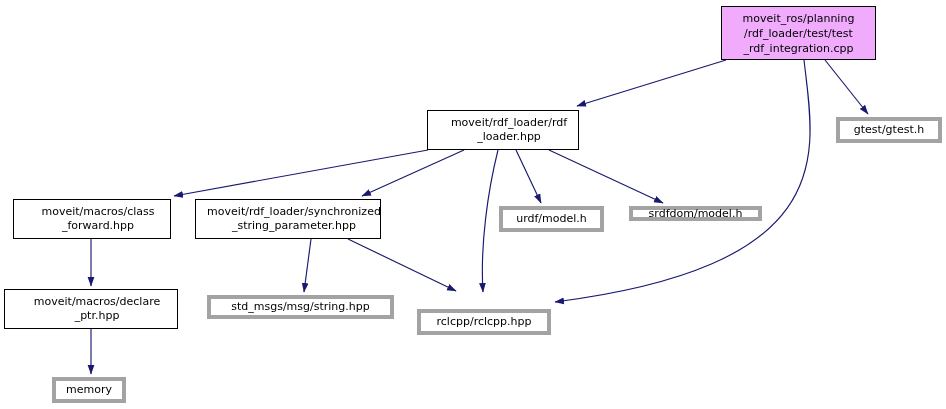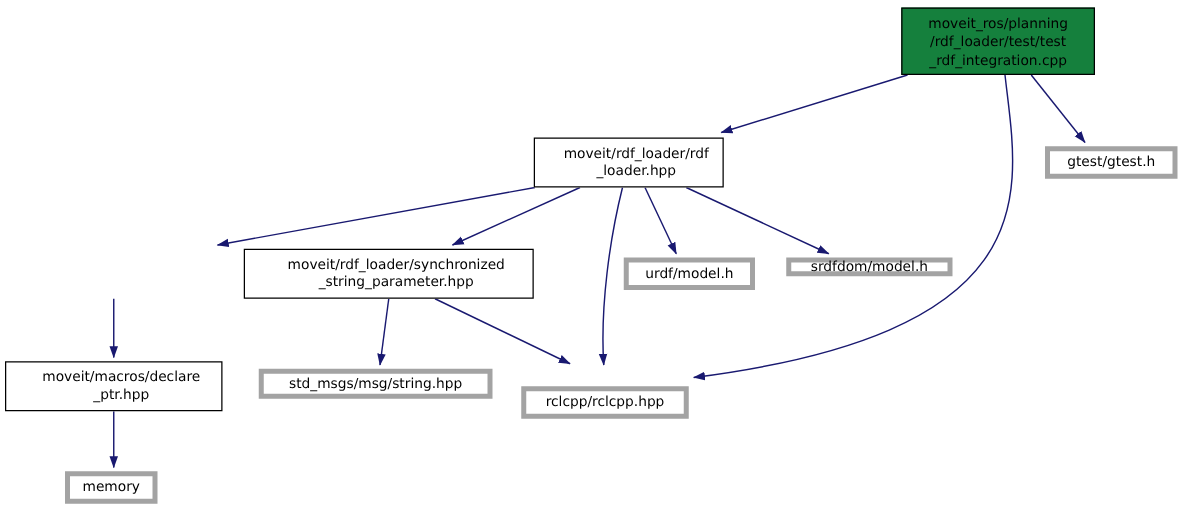--- a/index.html
+++ b/index.html
@@ -9,28 +9,28 @@
   svg.edges path.edge { fill:none; stroke:#191970; stroke-width:1.15px; }
   .node {
     position:absolute; box-sizing:border-box;
     display:flex; align-items:center; justify-content:center;
     text-align:center; white-space:pre-line;
     font-size:11px; line-height:14px; color:#000000;
     background:#ffffff; border:1.2px solid #000000;
     cursor:default;
   }
   .node.external { border:4px solid #a3a3a3; }
-  .node.current  { background:#15803d; border:1.7px solid #000000; line-height:15px; }
+  .node.current  { background:#f0abfc; border:1.7px solid #000000; line-height:15px; }
   .node.linked   { cursor:pointer;padding-left:12px; }
   
   #n-test    { left:721px; top:6px;   width:155px; height:54px; }
   #n-rdf     { left:427px; top:110px; width:152px; height:40px; }
   #n-gtest   { left:836px; top:117px; width:106px; height:26px; }
   #n-classfwd{ left:13px;  top:199px; width:158px; height:40px; }
-  #n-sync    { left:195px; top:199px; width:232px; height:40px; }
+  #n-sync    { left:195px; top:199px; width:186px; height:40px; }
   #n-urdf    { left:499px; top:206px; width:105px; height:26px; }
   #n-srdf    { left:629px; top:206px; width:133px; height:15px; }
   #n-declare { left:4px;   top:289px; width:174px; height:40px; }
   #n-stdmsgs { left:207px; top:295px; width:187px; height:24px; }
   #n-rclcpp  { left:417px; top:309px; width:134px; height:26px; }
   #n-memory  { left:52px;  top:377px; width:74px;  height:26px; }
 </style>
 </head>
 <body>
 
@@ -55,20 +55,22 @@
     <path class="edge" d="M 91,239 L 91,286" marker-end="url(#arrow)"></path>
     <path class="edge" d="M 91,329 L 91,374" marker-end="url(#arrow)"></path>
   </svg>
 
   <div id="n-test" class="node current">moveit_ros/planning
 /rdf_loader/test/test
 _rdf_integration.cpp</div>
   <div id="n-rdf" class="node linked">moveit/rdf_loader/rdf
 _loader.hpp</div>
   <div id="n-gtest" class="node external">gtest/gtest.h</div>
+  <div id="n-classfwd" class="node linked">moveit/macros/class
+_forward.hpp</div>
   <div id="n-sync" class="node linked">moveit/rdf_loader/synchronized
 _string_parameter.hpp</div>
   <div id="n-urdf" class="node external">urdf/model.h</div>
   <div id="n-srdf" class="node external">srdfdom/model.h</div>
   <div id="n-declare" class="node linked">moveit/macros/declare
 _ptr.hpp</div>
   <div id="n-stdmsgs" class="node external">std_msgs/msg/string.hpp</div>
   <div id="n-rclcpp" class="node external">rclcpp/rclcpp.hpp</div>
   <div id="n-memory" class="node external">memory</div>
 

